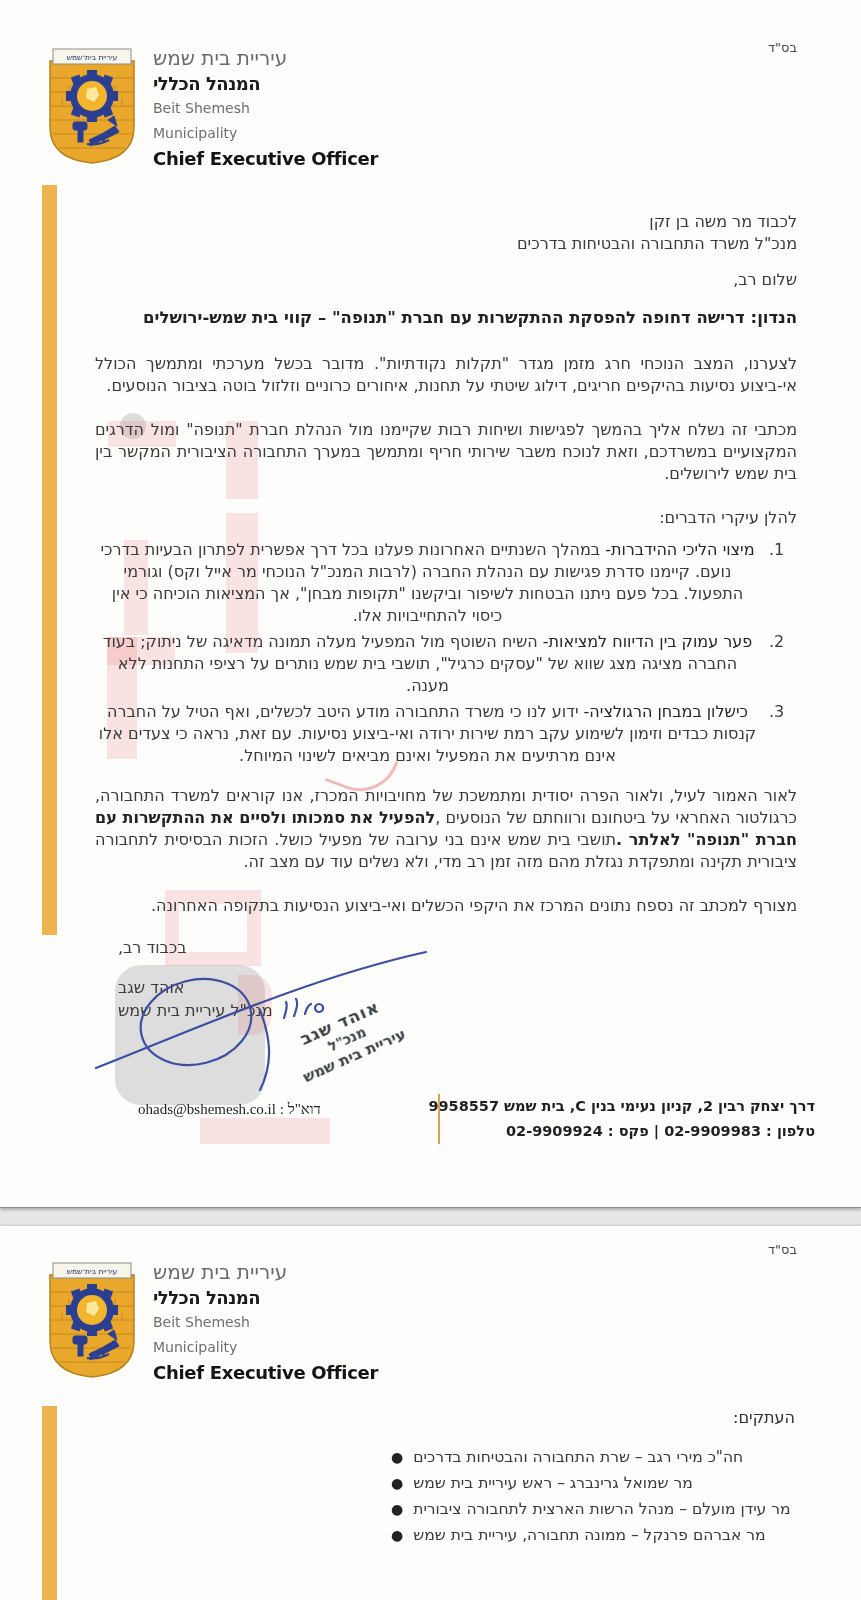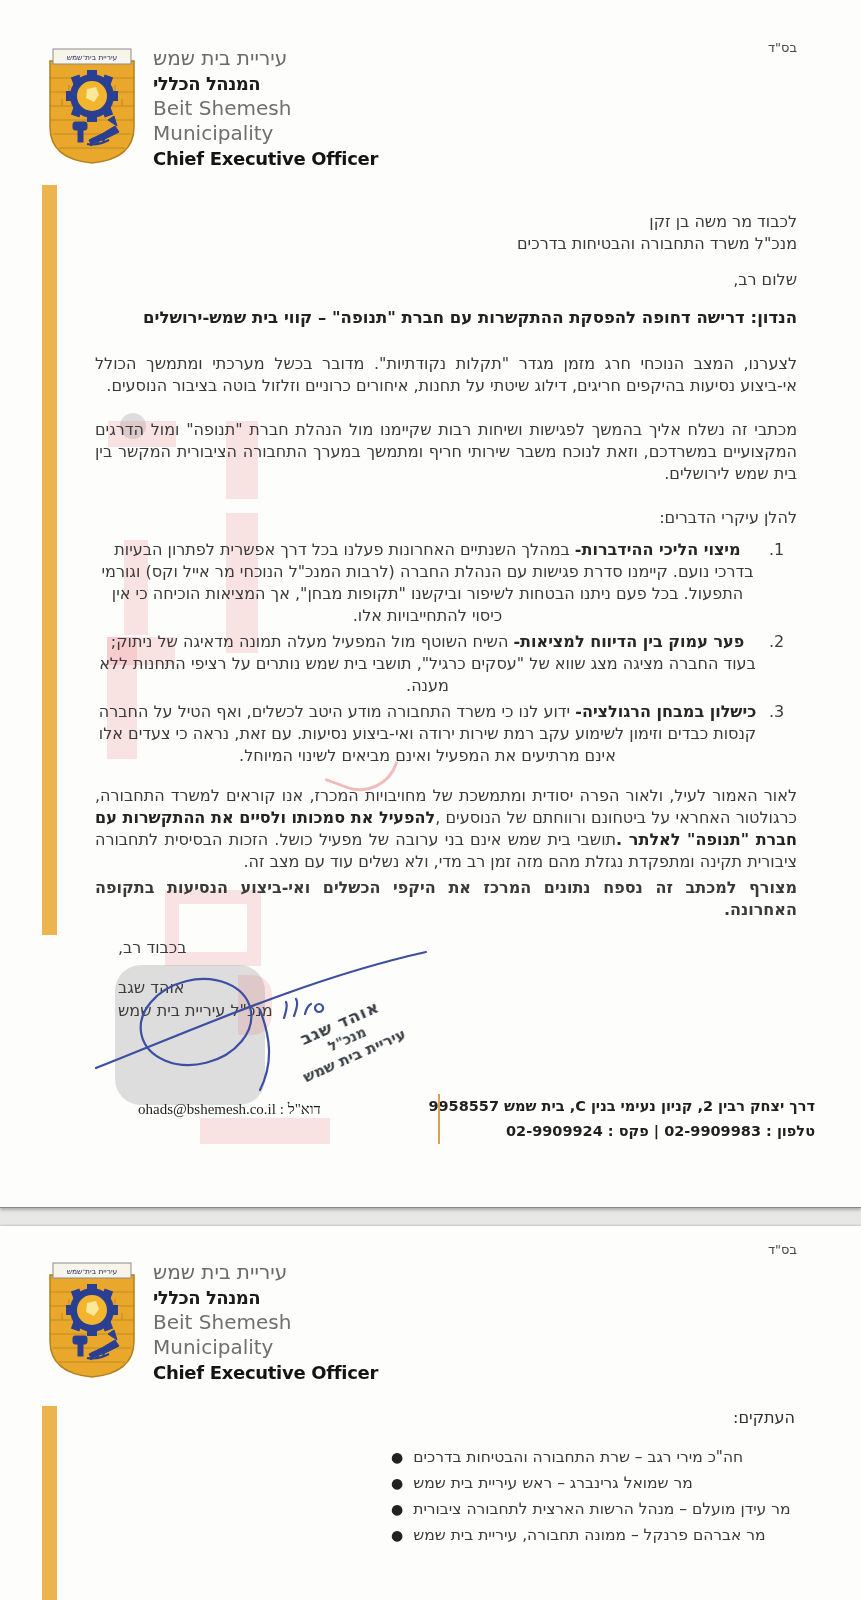--- a/index.html
+++ b/index.html
@@ -12,21 +12,21 @@
   .bsd{position:absolute;right:64px;font-size:13px;color:#4a4a4a;}
   .page1 .bsd{top:40px;}
   .page2 .bsd{top:16px;}
 
   .hdr{position:absolute;left:45px;display:flex;gap:14px;}
   .page1 .hdr{top:44px;}
   .page2 .hdr{top:32px;}
   .hdr-text{padding-top:2px;line-height:25px;}
   .hdr-org-he{font-size:20px;color:#6a6a6a;}
   .hdr-dept-he{font-size:18px;font-weight:bold;color:#1c1c1c;letter-spacing:-.5px;}
-  .hdr-en{font-size:20px;color:#6f6f6f;}
+  .hdr-en{font-size:14px;color:#6f6f6f;}
   .hdr-ceo{font-size:18px;font-weight:bold;color:#141414;letter-spacing:-.3px;}
 
   .bar{position:absolute;left:42px;width:15px;background:#ecb44f;}
   .page1 .bar{top:185px;height:750px;}
   .page2 .bar{top:180px;height:194px;}
 
   
   .wm{position:absolute;pointer-events:none;}
   .wm-pink{background:rgba(233,92,92,.16);}
   .wm-gray{background:rgba(140,140,140,.28);}
@@ -37,24 +37,24 @@
   .greeting{margin-bottom:6px;}
   .subject{margin-top:16px;margin-bottom:0;font-weight:bold;color:#222;font-size:16.5px;}
   .p{text-align:justify;margin:0;}
   .p1{margin-top:22px;}
   .p2{margin-top:24px;}
   .list-intro{margin-top:22px;}
   .olist{margin-top:10px;padding-right:6px;}
   .li{display:flex;gap:9px;margin-bottom:4px;}
   .li .num{width:22px;flex:0 0 auto;text-align:left;}
   .li .li-text{flex:1;text-align:center;}
-  .li .lead{font-weight:bold;color:#262626;}
+  .li .lead{font-weight:normal;color:#262626;}
   .closing{margin-top:18px;}
   .closing .cb{font-weight:bold;color:#232323;}
-  .attach{margin-top:4px;font-weight:bold;}
+  .attach{margin-top:22px;}
 
   .valediction{position:absolute;left:118px;top:938px;font-size:16px;direction:rtl;}
   .signer{position:absolute;left:118px;top:976px;font-size:16px;line-height:23px;direction:rtl;text-align:left;}
 
   .sig-svg{position:absolute;left:78px;top:940px;}
   .stamp{position:absolute;left:252px;top:1012px;width:190px;text-align:center;
          transform:rotate(-24deg);color:#383e44;line-height:18px;
          font-weight:bold;filter:blur(.2px);}
   .stamp .s1{font-size:17px;letter-spacing:1px;}
   .stamp .s2{font-size:14px;}

